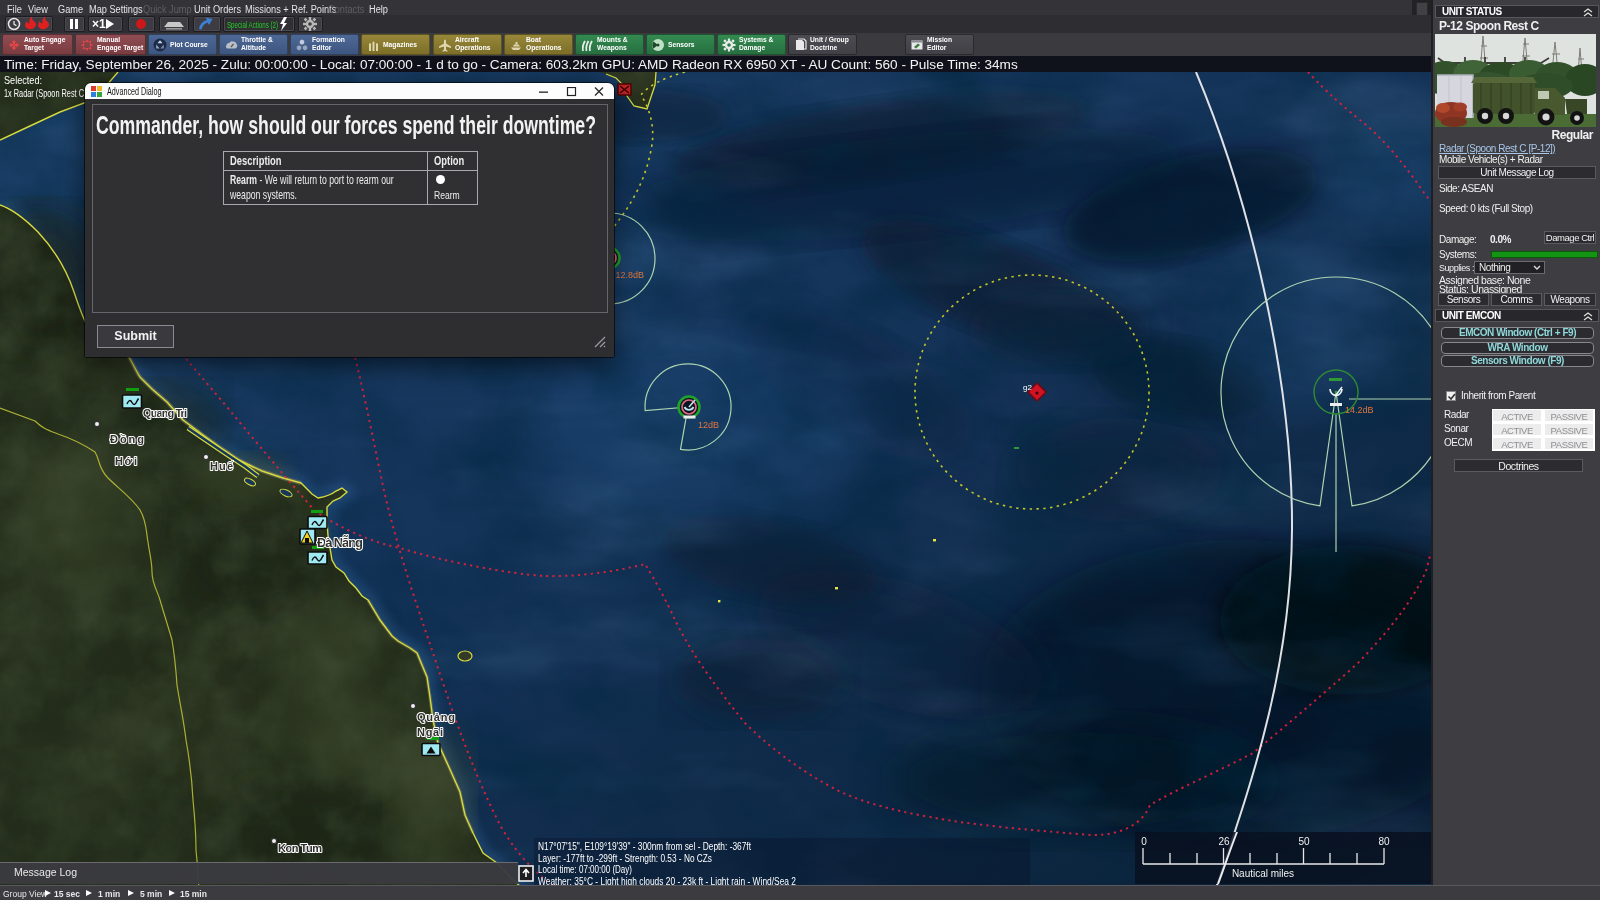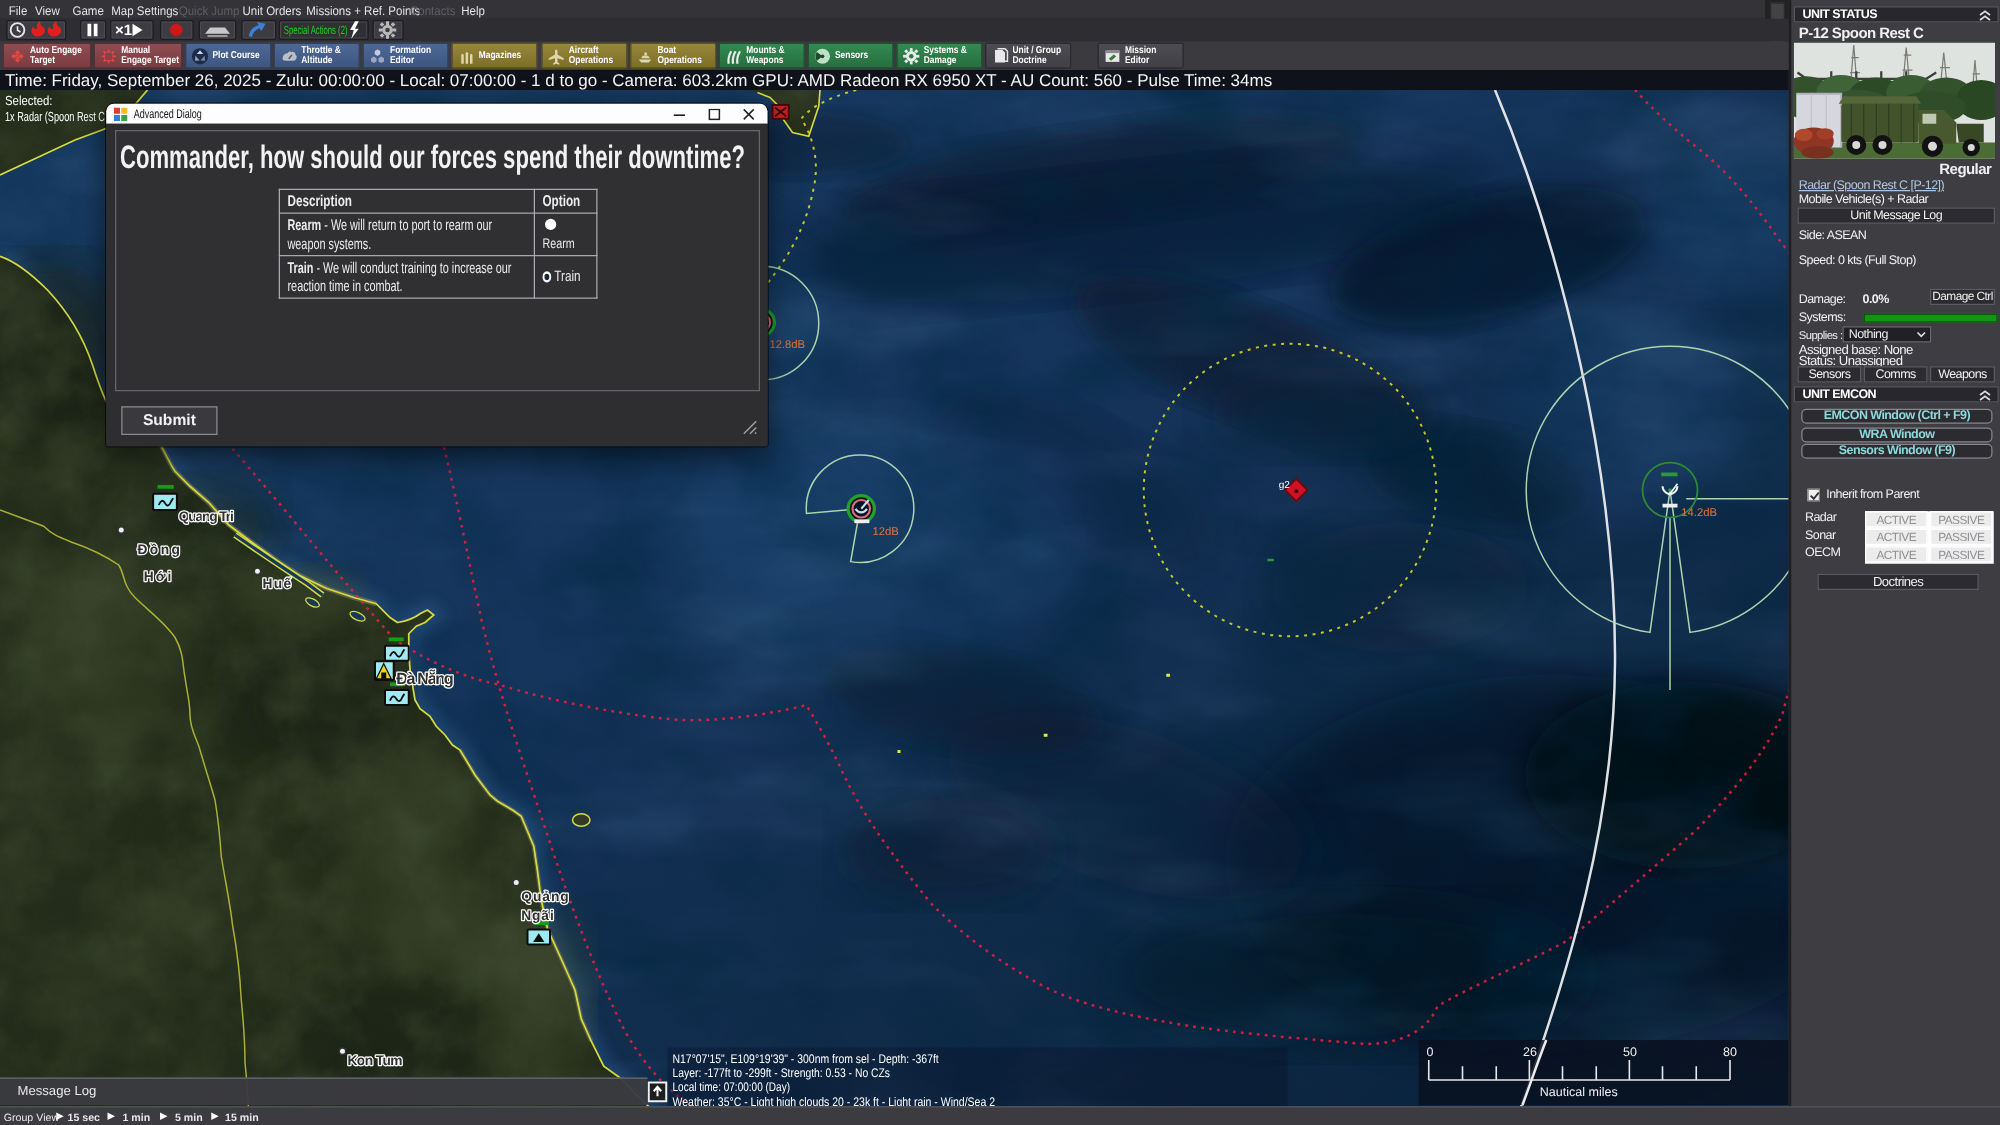--- a/index.html
+++ b/index.html
@@ -464,21 +464,21 @@
         </svg>
         <div class="lbl">Systems &amp;<br>Damage</div>
       </div>
       <div class="t3b c-gray" style="left: 788px; width: 69px;">
         <svg width="14" height="14" viewBox="0 0 14 14">
           <path d="M3,2 h6 l2,2 v8 h-8 Z" fill="#e8e8ea"></path>
           <path d="M5,1 h6 l2,2 v8 h-2" fill="none" stroke="#e8e8ea" stroke-width="1.2"></path>
         </svg>
         <div class="lbl">Unit / Group<br>Doctrine</div>
       </div>
-      <div class="t3b c-gray" style="left: 878px; width: 69px;">
+      <div class="t3b c-gray" style="left: 905px; width: 69px;">
         <svg width="14" height="14" viewBox="0 0 14 14">
           <rect x="1.5" y="2.5" width="11" height="9" fill="#e8e8ea"></rect>
           <rect x="1.5" y="2.5" width="11" height="2" fill="#8a8a90"></rect>
           <path d="M4,9 l4,-3.5 l2,1.5 l-4,3.5 Z" fill="#3a7a3a"></path>
         </svg>
         <div class="lbl">Mission<br>Editor</div>
       </div>
     </div>
 
 <div class="abs" id="timebar">
@@ -618,29 +618,20 @@
                 <div class="sqh">Option</div>
               </th>
             </tr>
       <tr>
               <td>
                 <div class="sq"><b>Rearm</b> - We will return to port to rearm our</div>
                 <div class="sq">weapon systems.</div>
               </td>
               <td><span class="radio" style="margin-left:2px"></span><div class="sqo">Rearm</div></td>
             </tr>
-      <tr>
-              <td>
-                <div class="sq"><b>Train</b> - We will conduct training to increase our</div>
-                <div class="sq">reaction time in combat.</div>
-              </td>
-              <td>
-                <div class="sqo" style="font-size:12px"><span class="radio sel" style="vertical-align:-1px"></span> Train</div>
-              </td>
-            </tr>
     </tbody>
         </table>
     <div id="submit">Submit</div>
     <svg class="abs" style="left:508px;top:236px" width="14" height="14">
           <path d="M 12,2 L 2,12 M 12,7 L 7,12 M 12,11 L 11,12" stroke="#9a9aa0" stroke-width="1.3"></path>
         </svg>
   </div>
 </div>
 
 </div>

